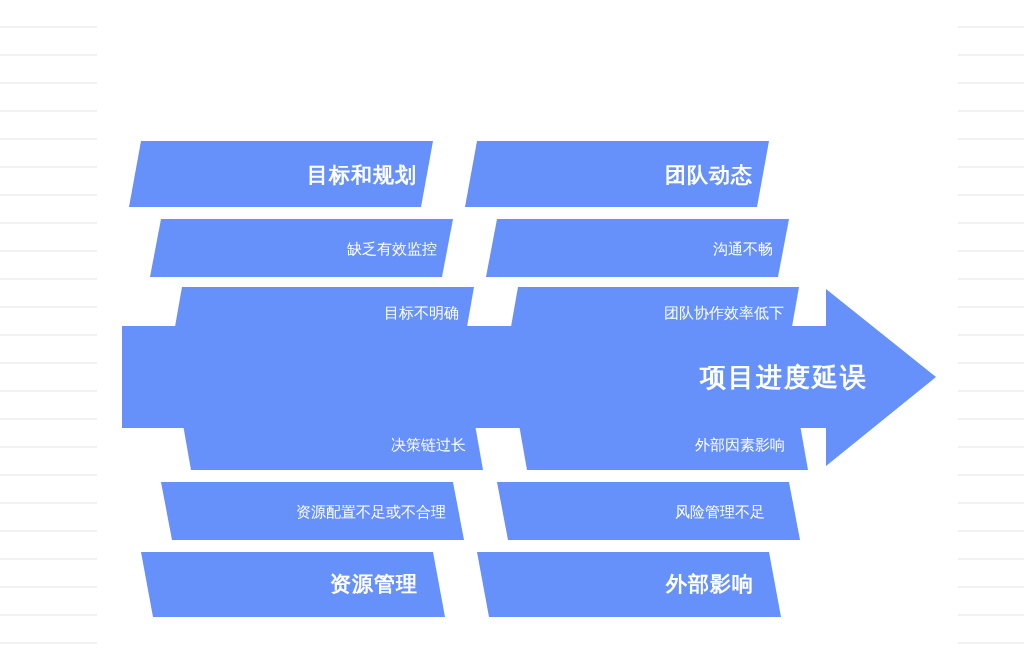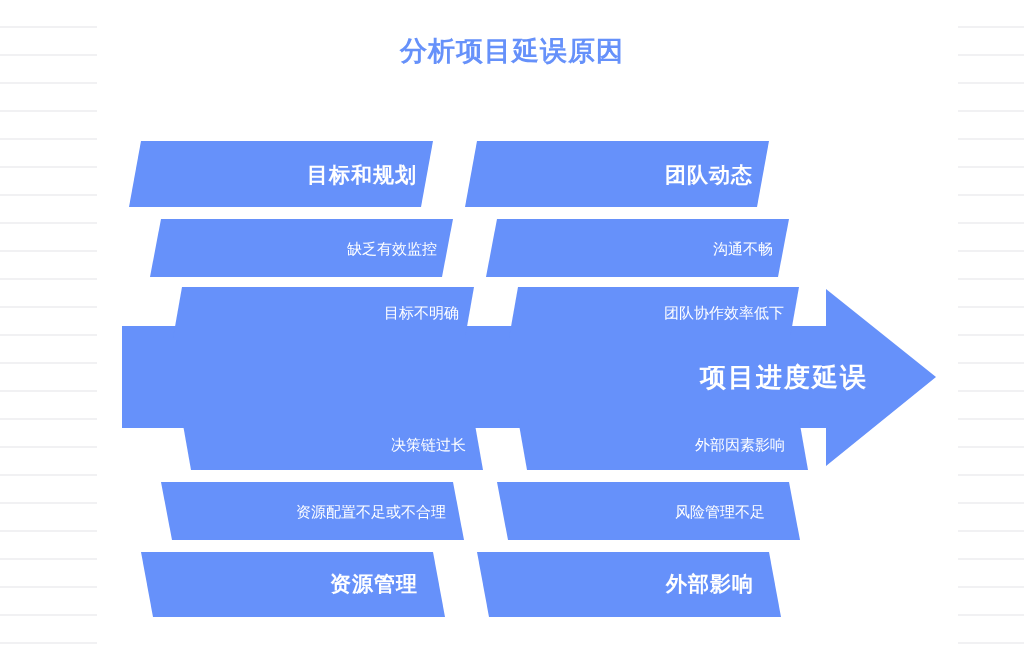--- a/index.html
+++ b/index.html
@@ -83,21 +83,20 @@
   }
 </style>
 </head>
 <body>
 
 <div class="page">
 
   <div class="ruled-left"></div>
   <div class="ruled-right"></div>
 
-  <div class="title">分析项目延误原因</div>
 
   <svg class="fish" viewBox="0 0 1024 658" xmlns="http://www.w3.org/2000/svg">
 
     <g>
       <path class="spine-shape" d="M 122 326 L 826 326 L 826 289 L 936 377 L 826 466 L 826 428 L 122 428 Z"></path>
       <text class="spine-label" x="868" y="378">项目进度延误</text>
     </g>
 
     <g>
       <path class="bar-shape" d="M 141 141 L 433 141 L 421 207 L 129 207 Z"></path>

